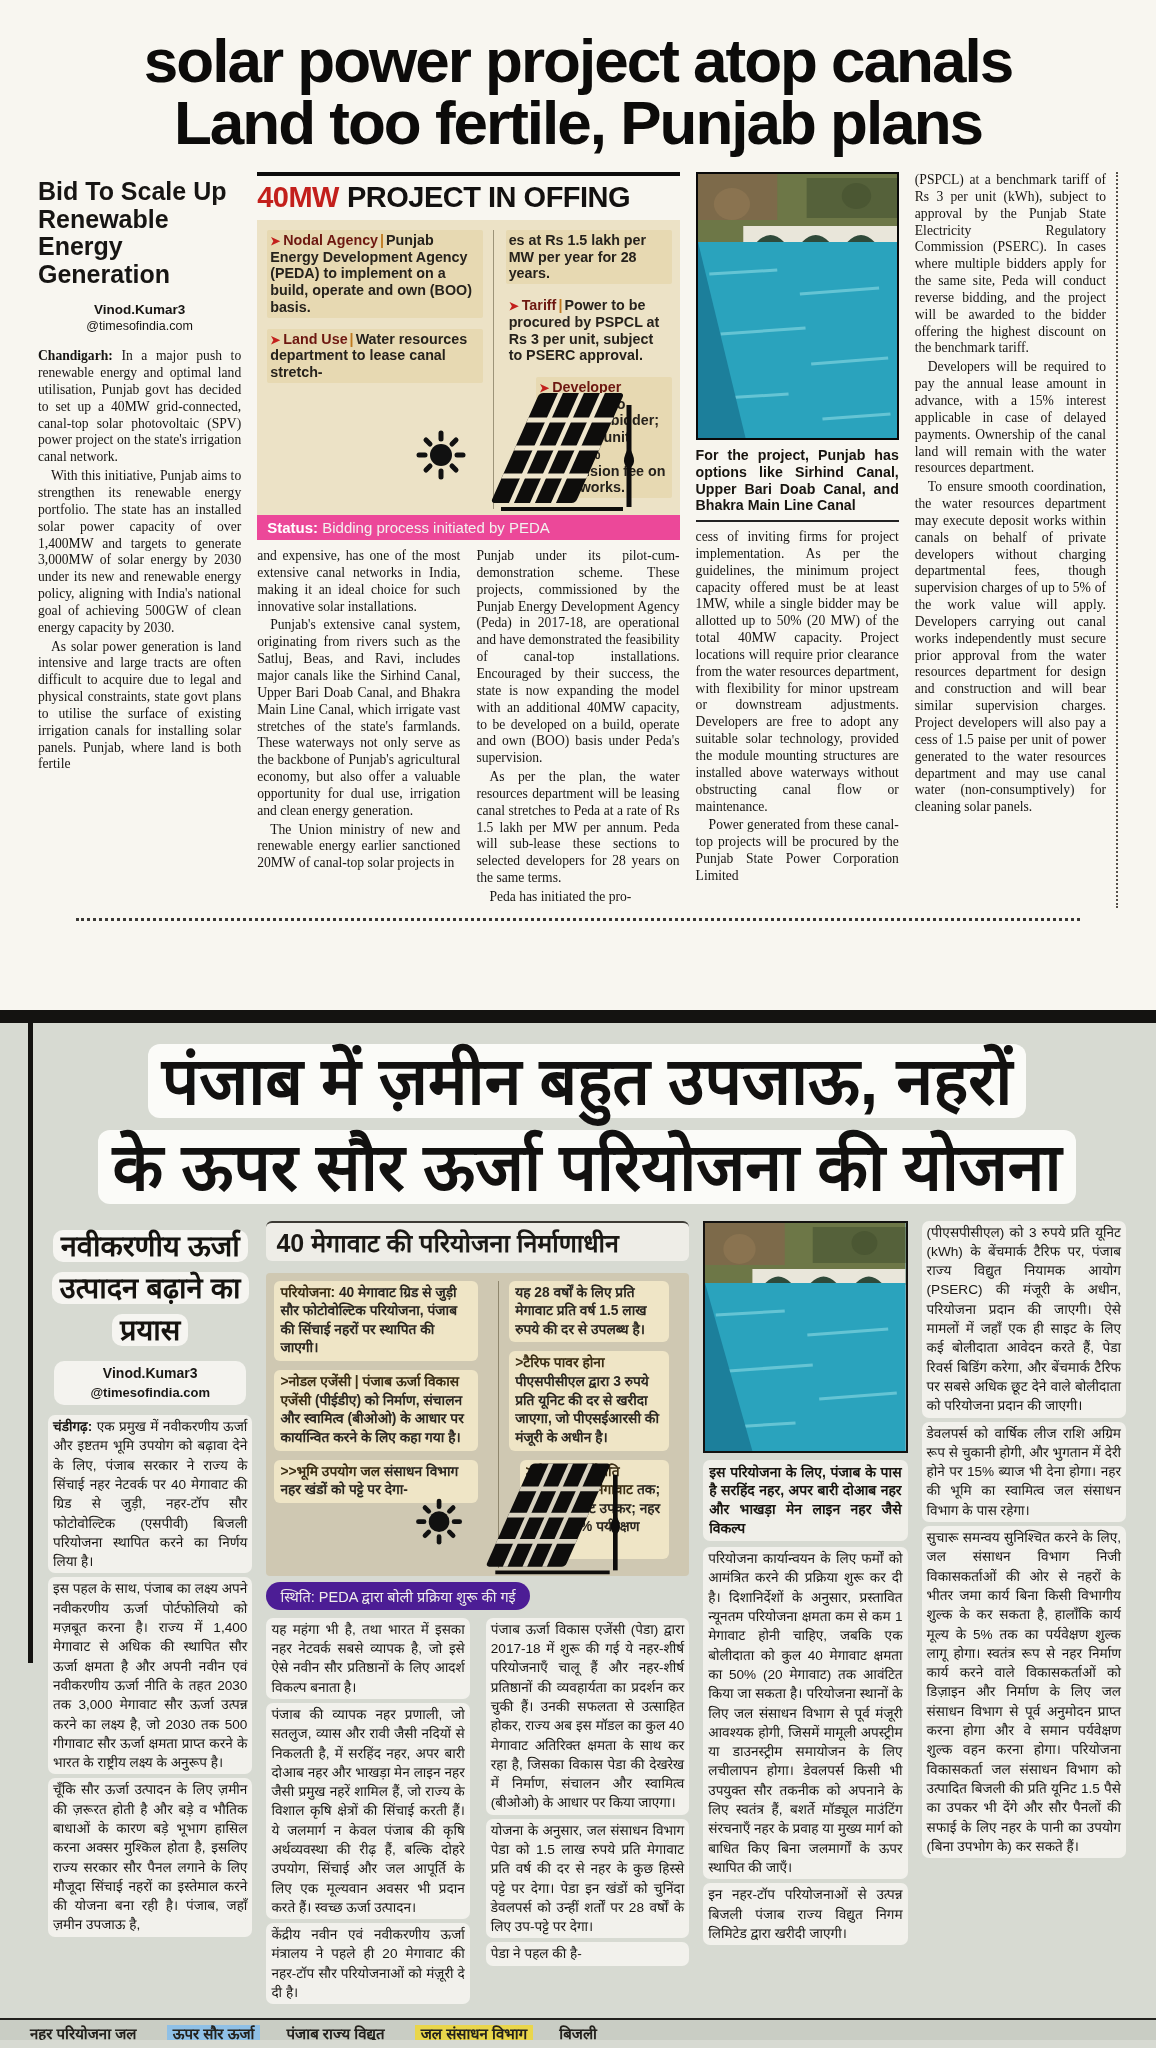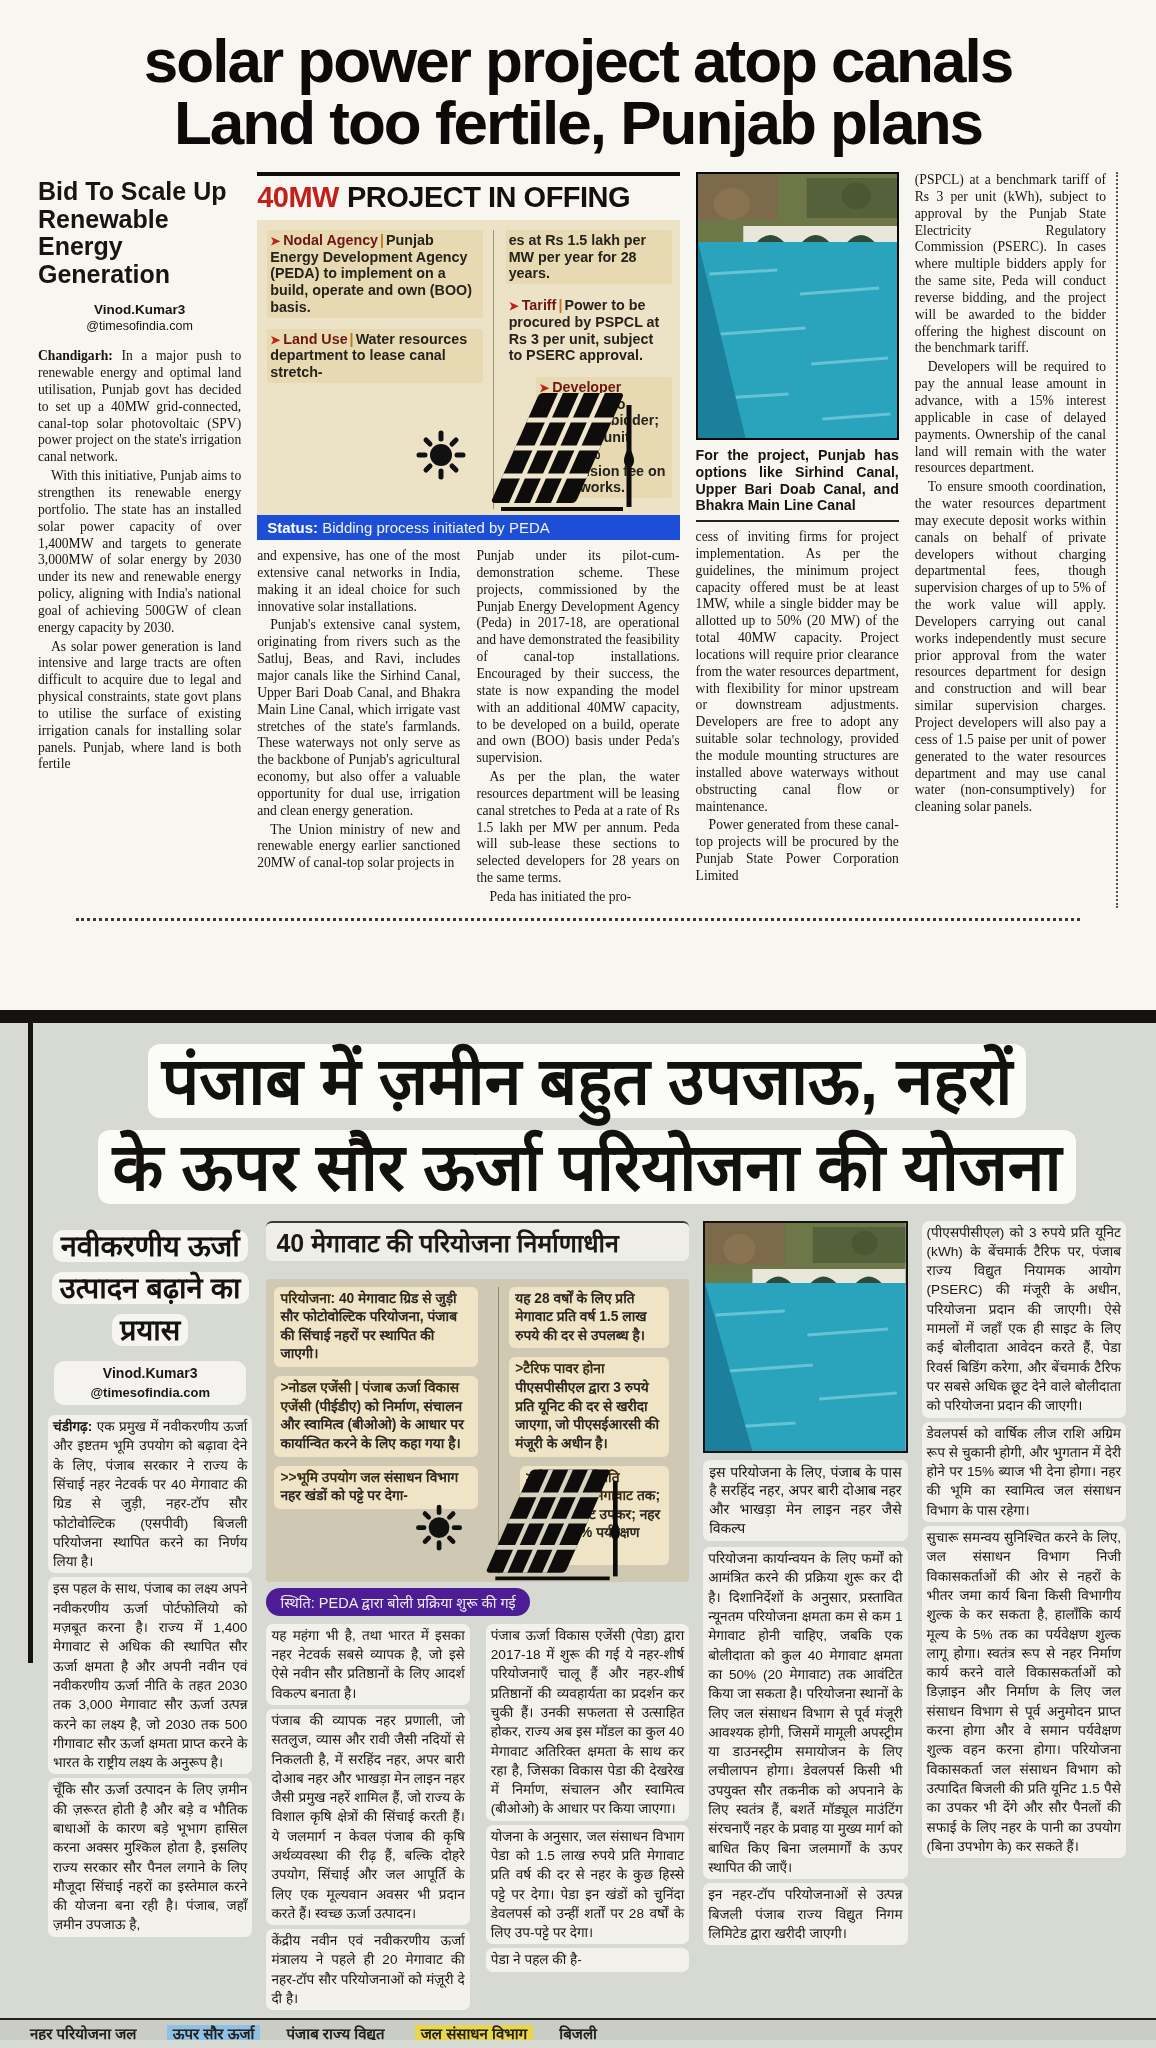--- a/index.html
+++ b/index.html
@@ -29,21 +29,21 @@
   .g-col{font-family:"Liberation Sans",sans-serif;font-weight:700;font-size:14.3px;line-height:1.17;color:#26221c;}
   .g-left{width:56%;padding-right:10px;box-sizing:border-box;border-right:1px solid #9d9479;}
   .g-right{width:44%;padding-left:12px;box-sizing:border-box;}
   .g-item{margin:0 0 11px 0;background:#e7d9b2;padding:2px 3px;border-radius:2px;}
   .g-item.nochip{background:none;}
   .arrow{color:#c3201c;font-size:12px;margin-right:3px;}
   .g-label{color:#6d1710;}
   .g-sep{color:#c07a1e;font-weight:700;padding:0 2px;}
   .g-dev{width:78%;margin-left:auto;}
   .g-art{position:absolute;left:37%;bottom:2px;width:250px;height:128px;pointer-events:none;}
-  .g-status{background:#1d4ed8;color:#f2f2ef;font-family:"Liberation Sans",sans-serif;font-size:15px;
+  .g-status{background:#ec4899;color:#f2f2ef;font-family:"Liberation Sans",sans-serif;font-size:15px;
             font-weight:400;padding:4px 10px;}
   .g-status b{font-weight:700;color:#ffffff;}
   .two-cols{display:flex;gap:16px;margin-top:8px;}
   .tcol{flex:1;}
   
   .photo{border:2px solid #090909;width:100%;height:268px;box-sizing:border-box;display:block;}
   .caption{font-family:"Liberation Sans",sans-serif;font-weight:700;font-size:14.2px;line-height:1.18;
            margin:7px 0 6px 0;color:#17140f;}
   .cap-rule{height:2px;background:#222;margin-bottom:7px;}
   .col5{padding-right:10px;border-right:2px dotted #55504a;}
@@ -59,33 +59,33 @@
   .hin-grid{display:grid;grid-template-columns:repeat(5,1fr);column-gap:14px;margin-top:6px;}
   .hi-deck{font-weight:700;font-size:29px;line-height:1.45;text-align:center;color:#15130f;margin:4px 0 10px 0;}
   .hi-deck .chipline{background:#f6f5f1;border-radius:10px;padding:0 8px;box-decoration-break:clone;}
   .hi-byline{text-align:center;background:#f4f3ef;border-radius:10px;padding:3px 4px;margin:0 6px 10px 6px;}
   .hi-byline .bn{font-weight:700;font-size:14px;display:block;}
   .hi-byline .bh{font-size:13px;display:block;font-weight:700;}
   .hi-body{font-size:13.6px;line-height:1.42;text-align:justify;color:#191714;}
   .hi-body p{margin:0 0 4px 0;background:#f2f1ec;border-radius:7px;padding:2px 5px;}
   .hi-mid{grid-column:2 / span 2;}
   .hg-title{font-weight:600;font-size:25px;color:#1b1915;background:#eeede7;border-radius:6px;
-            padding:2px 10px;margin-bottom:18px;border-top:2px solid #3c3a34;}
+            padding:2px 10px;margin-bottom:12px;border-top:2px solid #3c3a34;}
   .hg-box{background:#cfc8b2;position:relative;display:flex;padding:8px;min-height:252px;box-sizing:border-box;border-radius:4px;}
   .hg-col{font-weight:600;font-size:13.8px;line-height:1.35;color:#2a2620;}
   .hg-left{width:55%;padding-right:8px;box-sizing:border-box;}
   .hg-right{width:45%;padding-left:10px;box-sizing:border-box;border-left:1px solid #8f876e;}
   .hg-item{margin:0 12px 9px 0;background:#efe5c6;border-radius:6px;padding:3px 6px;}
   .hg-label{color:#3a2c12;font-weight:700;}
   .hg-dev{width:80%;margin-left:auto;}
   .hg-art{position:absolute;left:34%;bottom:0;width:240px;height:120px;pointer-events:none;}
   .hg-status{display:inline-block;background:#4c1d95;color:#efeeea;font-size:14.5px;border-radius:14px;
              padding:4px 14px;margin-top:6px;}
   .hphoto{border:2px solid #141311;width:100%;height:232px;box-sizing:border-box;display:block;}
-  .hcaption{font-weight:400;font-size:14px;line-height:1.35;margin:7px 0 6px 0;color:#17140f;
+  .hcaption{font-weight:700;font-size:14px;line-height:1.35;margin:7px 0 6px 0;color:#17140f;
             background:#f0efe9;border-radius:7px;padding:3px 6px;}
   .strip{position:absolute;left:0;bottom:8px;width:100%;height:20px;overflow:hidden;background:#c9cdc4;
          border-top:2px solid #22211e;}
   .strip-in{font-size:15px;font-weight:700;white-space:nowrap;padding-left:30px;color:#23211c;transform:translateY(3px);}
   .hl-blue{background:#8fc0e6;padding:0 6px;margin-right:22px;}
   .hl-yel{background:#e9d64b;padding:0 6px;margin-right:22px;}
   .hl-no{margin-right:26px;}
 </style>
 </head>
 <body>

